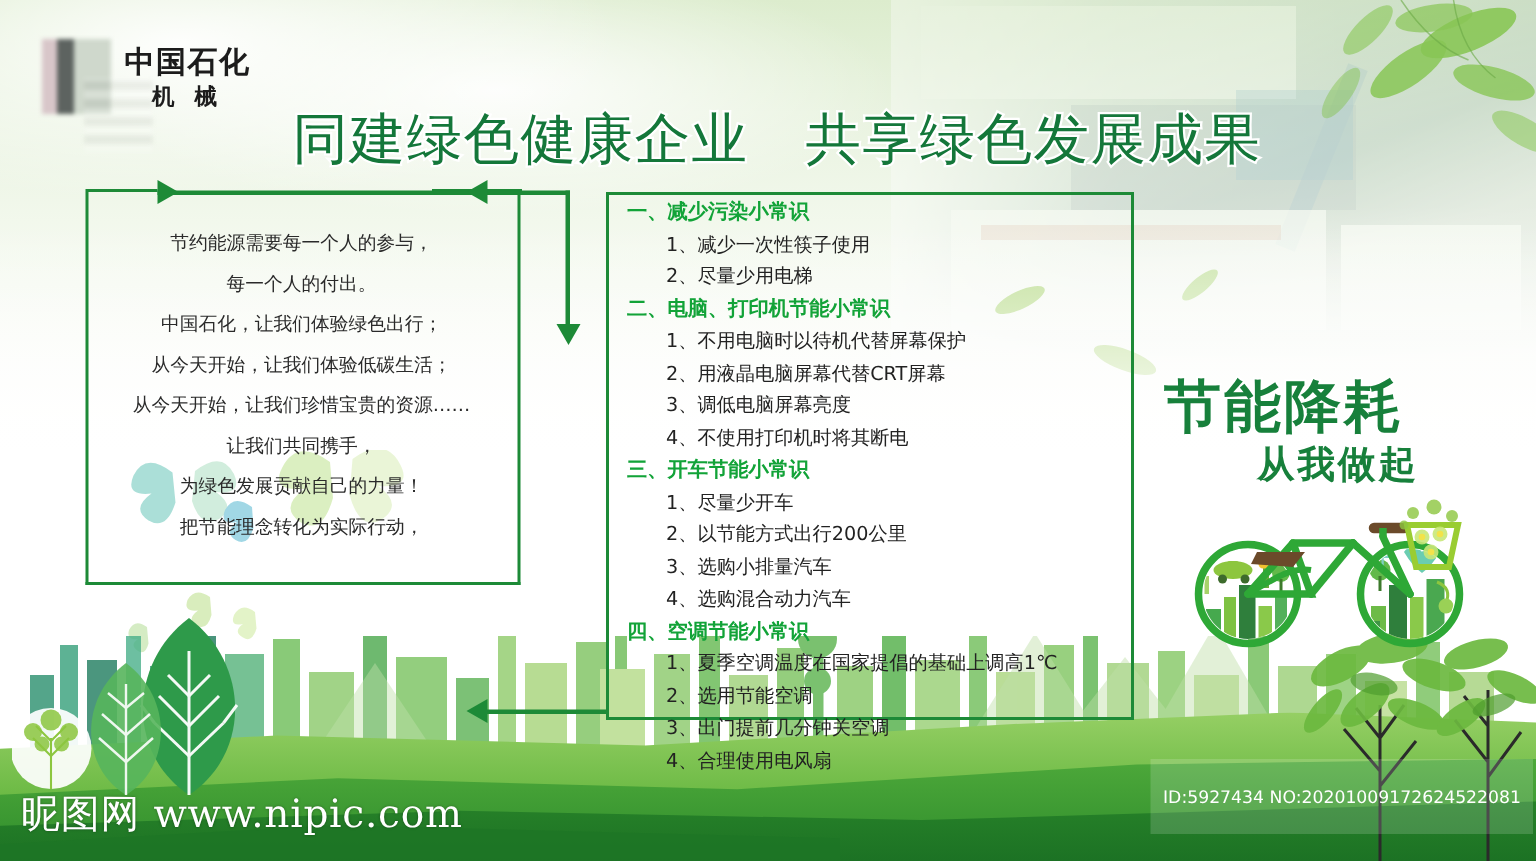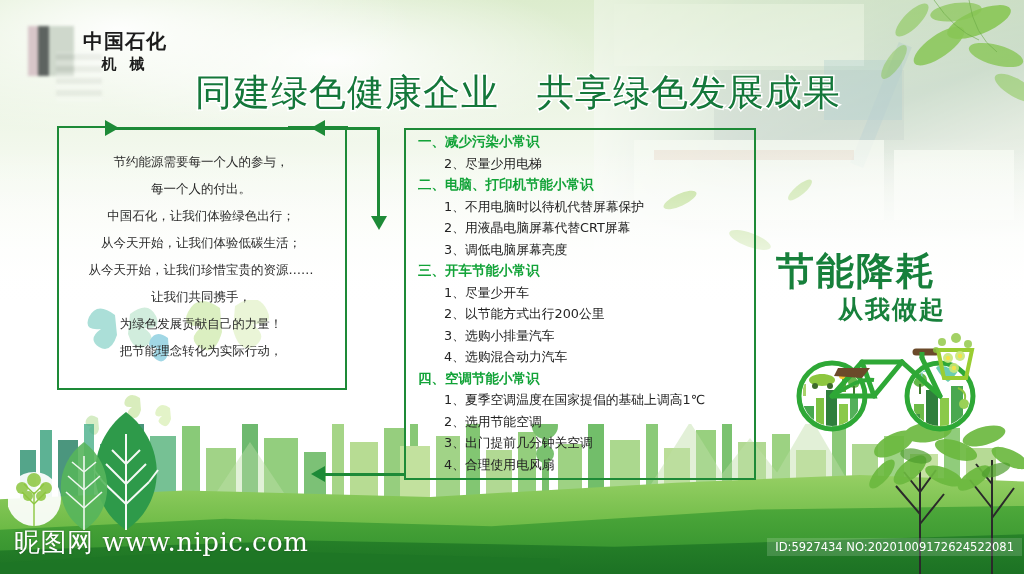--- a/index.html
+++ b/index.html
@@ -139,21 +139,21 @@
   
   .wm{
     position:absolute;left:14px;bottom:14px;
     font-family:"DejaVu Serif","Liberation Serif",serif;
     font-size:26px;color:#ffffff;letter-spacing:.5px;
     text-shadow:0 0 2px rgba(0,0,0,.35);white-space:nowrap;
   }
   .idbar{
     position:absolute;right:2px;bottom:18px;
     background:rgba(255,255,255,.16);
-    padding:2px 8px;
+    padding:18px 8px;
     font-family:"DejaVu Sans","Liberation Sans",sans-serif;
     font-size:11.5px;color:#ffffff;white-space:nowrap;
   }
 
   .deco{position:absolute;}
 </style>
 </head>
 <body>
 
 <div id="poster">
@@ -354,26 +354,28 @@
     <div>中国石化，让我们体验绿色出行；</div>
     <div>从今天开始，让我们体验低碳生活；</div>
     <div>从今天开始，让我们珍惜宝贵的资源……</div>
     <div>让我们共同携手，</div>
     <div>为绿色发展贡献自己的力量！</div>
     <div>把节能理念转化为实际行动，</div>
   </div>
 
   <div class="list">
     <div class="sec-h">一、减少污染小常识</div>
+    <div class="sec-i">1、减少一次性筷子使用</div>
     <div class="sec-i">2、尽量少用电梯</div>
 
     <div class="sec-h">二、电脑、打印机节能小常识</div>
     <div class="sec-i">1、不用电脑时以待机代替屏幕保护</div>
     <div class="sec-i">2、用液晶电脑屏幕代替CRT屏幕</div>
     <div class="sec-i">3、调低电脑屏幕亮度</div>
+    <div class="sec-i">4、不使用打印机时将其断电</div>
 
     <div class="sec-h">三、开车节能小常识</div>
     <div class="sec-i">1、尽量少开车</div>
     <div class="sec-i">2、以节能方式出行200公里</div>
     <div class="sec-i">3、选购小排量汽车</div>
     <div class="sec-i">4、选购混合动力汽车</div>
 
     <div class="sec-h">四、空调节能小常识</div>
     <div class="sec-i">1、夏季空调温度在国家提倡的基础上调高1℃</div>
     <div class="sec-i">2、选用节能空调</div>

